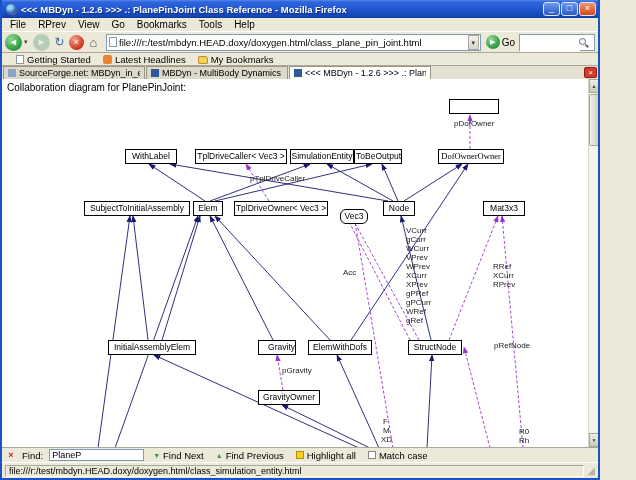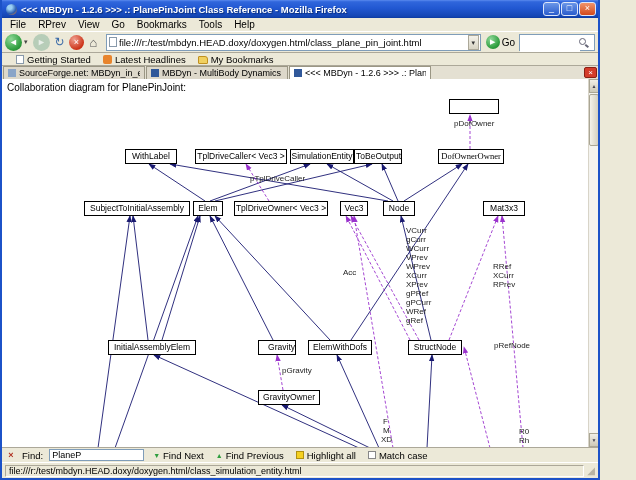--- a/index.html
+++ b/index.html
@@ -208,21 +208,21 @@
       <div id="nodes-layer">
           <div class="dnode" style="left: 447px; top: 20px; width: 44px; padding-left: 48px;">DofOwner</div>
           <div class="dnode" style="left: 123px; top: 70px; width: 52px;">WithLabel</div>
           <div class="dnode" style="left: 193px; top: 70px; width: 92px;">TplDriveCaller&lt; Vec3 &gt;</div>
           <div class="dnode" style="left: 288px; top: 70px; width: 64px;">SimulationEntity</div>
           <div class="dnode" style="left: 352px; top: 70px; width: 48px; text-align: right;">ToBeOutput</div>
           <div class="dnode" style="left: 436px; top: 70px; width: 66px; font-family: Liberation Serif, serif;">DofOwnerOwner</div>
           <div class="dnode" style="left: 82px; top: 122px; width: 106px; text-align: center;">SubjectToInitialAssembly</div>
           <div class="dnode" style="left: 191px; top: 122px; width: 30px;">Elem</div>
           <div class="dnode" style="left: 232px; top: 122px; width: 94px;">TplDriveOwner&lt; Vec3 &gt;</div>
-          <div class="dnode" style="left: 338px; top: 122px; width: 28px;">Vec3</div>
+          <div class="dnode" style="left: 338px; top: 130px; width: 28px; border-radius: 6px;">Vec3</div>
           <div class="dnode" style="left: 381px; top: 122px; width: 32px;">Node</div>
           <div class="dnode" style="left: 481px; top: 122px; width: 42px;">Mat3x3</div>
           <div class="dnode" style="left: 106px; top: 261px; width: 88px;">InitialAssemblyElem</div>
           <div class="dnode" style="left: 256px; top: 261px; width: 38px; text-align: right;">Gravity</div>
           <div class="dnode" style="left: 306px; top: 261px; width: 64px;">ElemWithDofs</div>
           <div class="dnode" style="left: 406px; top: 261px; width: 54px;">StructNode</div>
           <div class="dnode" style="left: 256px; top: 311px; width: 62px;">GravityOwner</div>
           <div class="dlabel" style="left: 452px; top: 40px;">pDofOwner</div>
           <div class="dlabel" style="left: 248px; top: 95px;">pTplDriveCaller</div>
           <div class="dlabel" style="left: 341px; top: 189px;">Acc</div>

